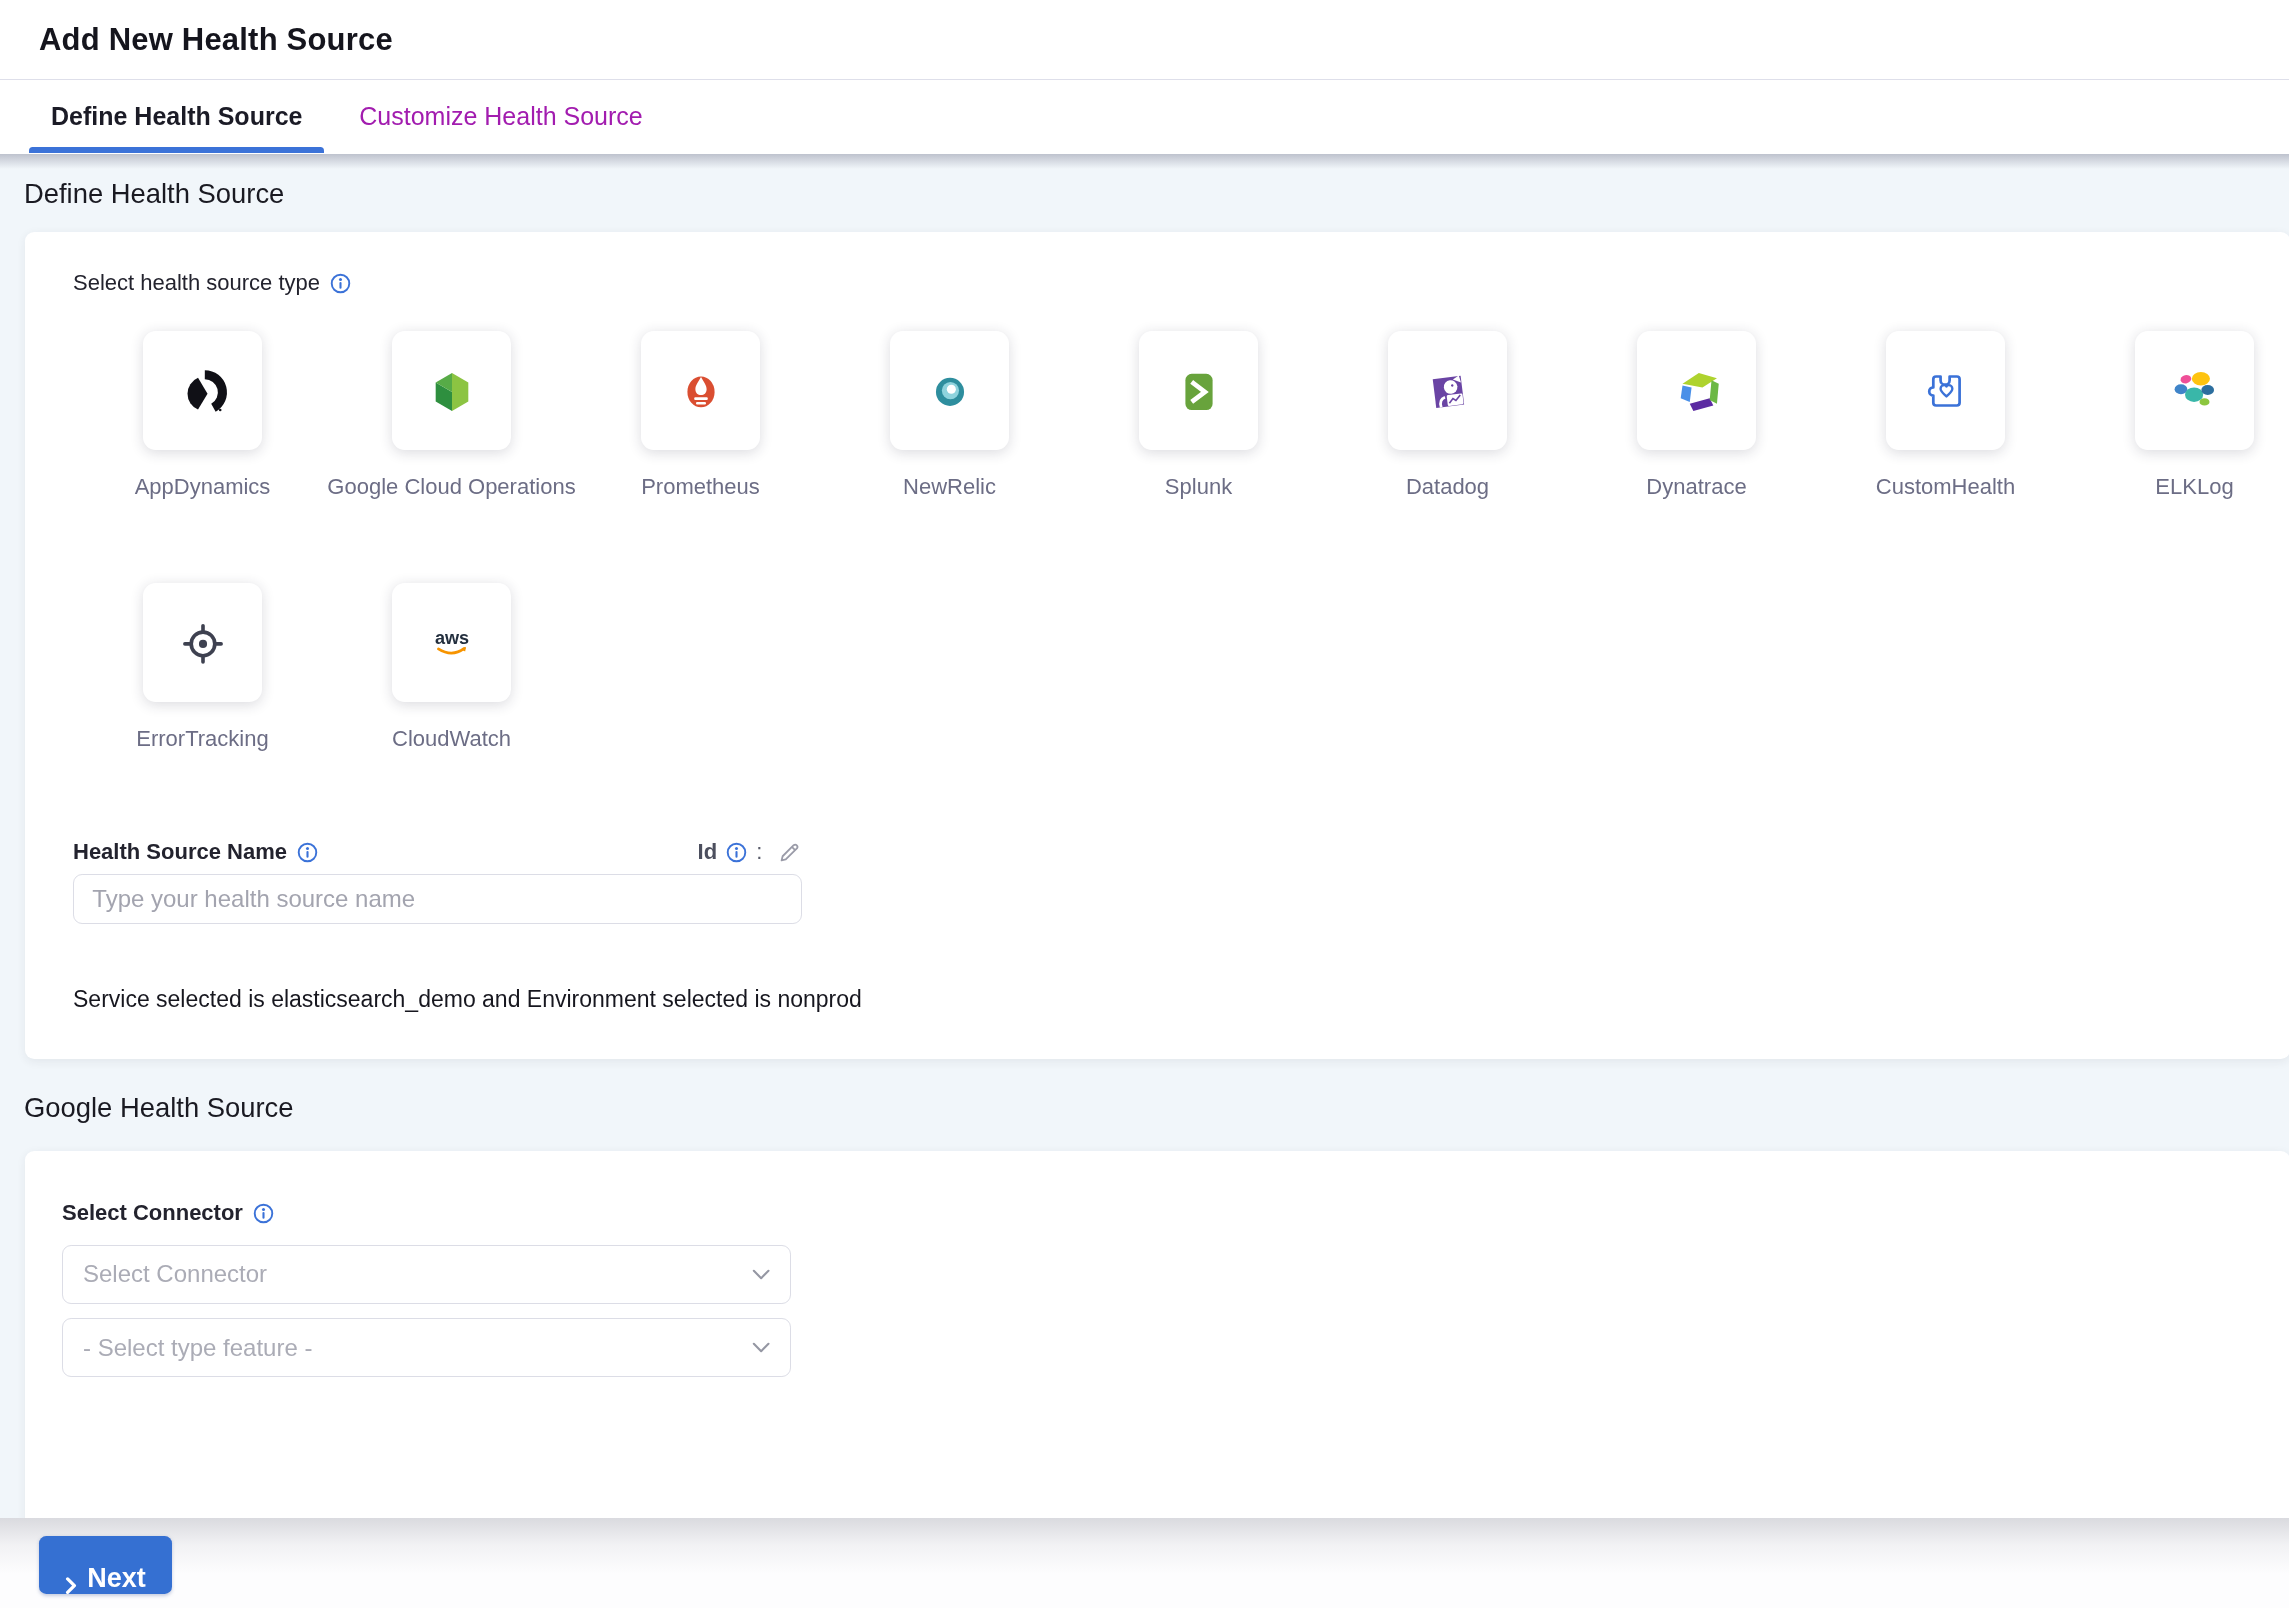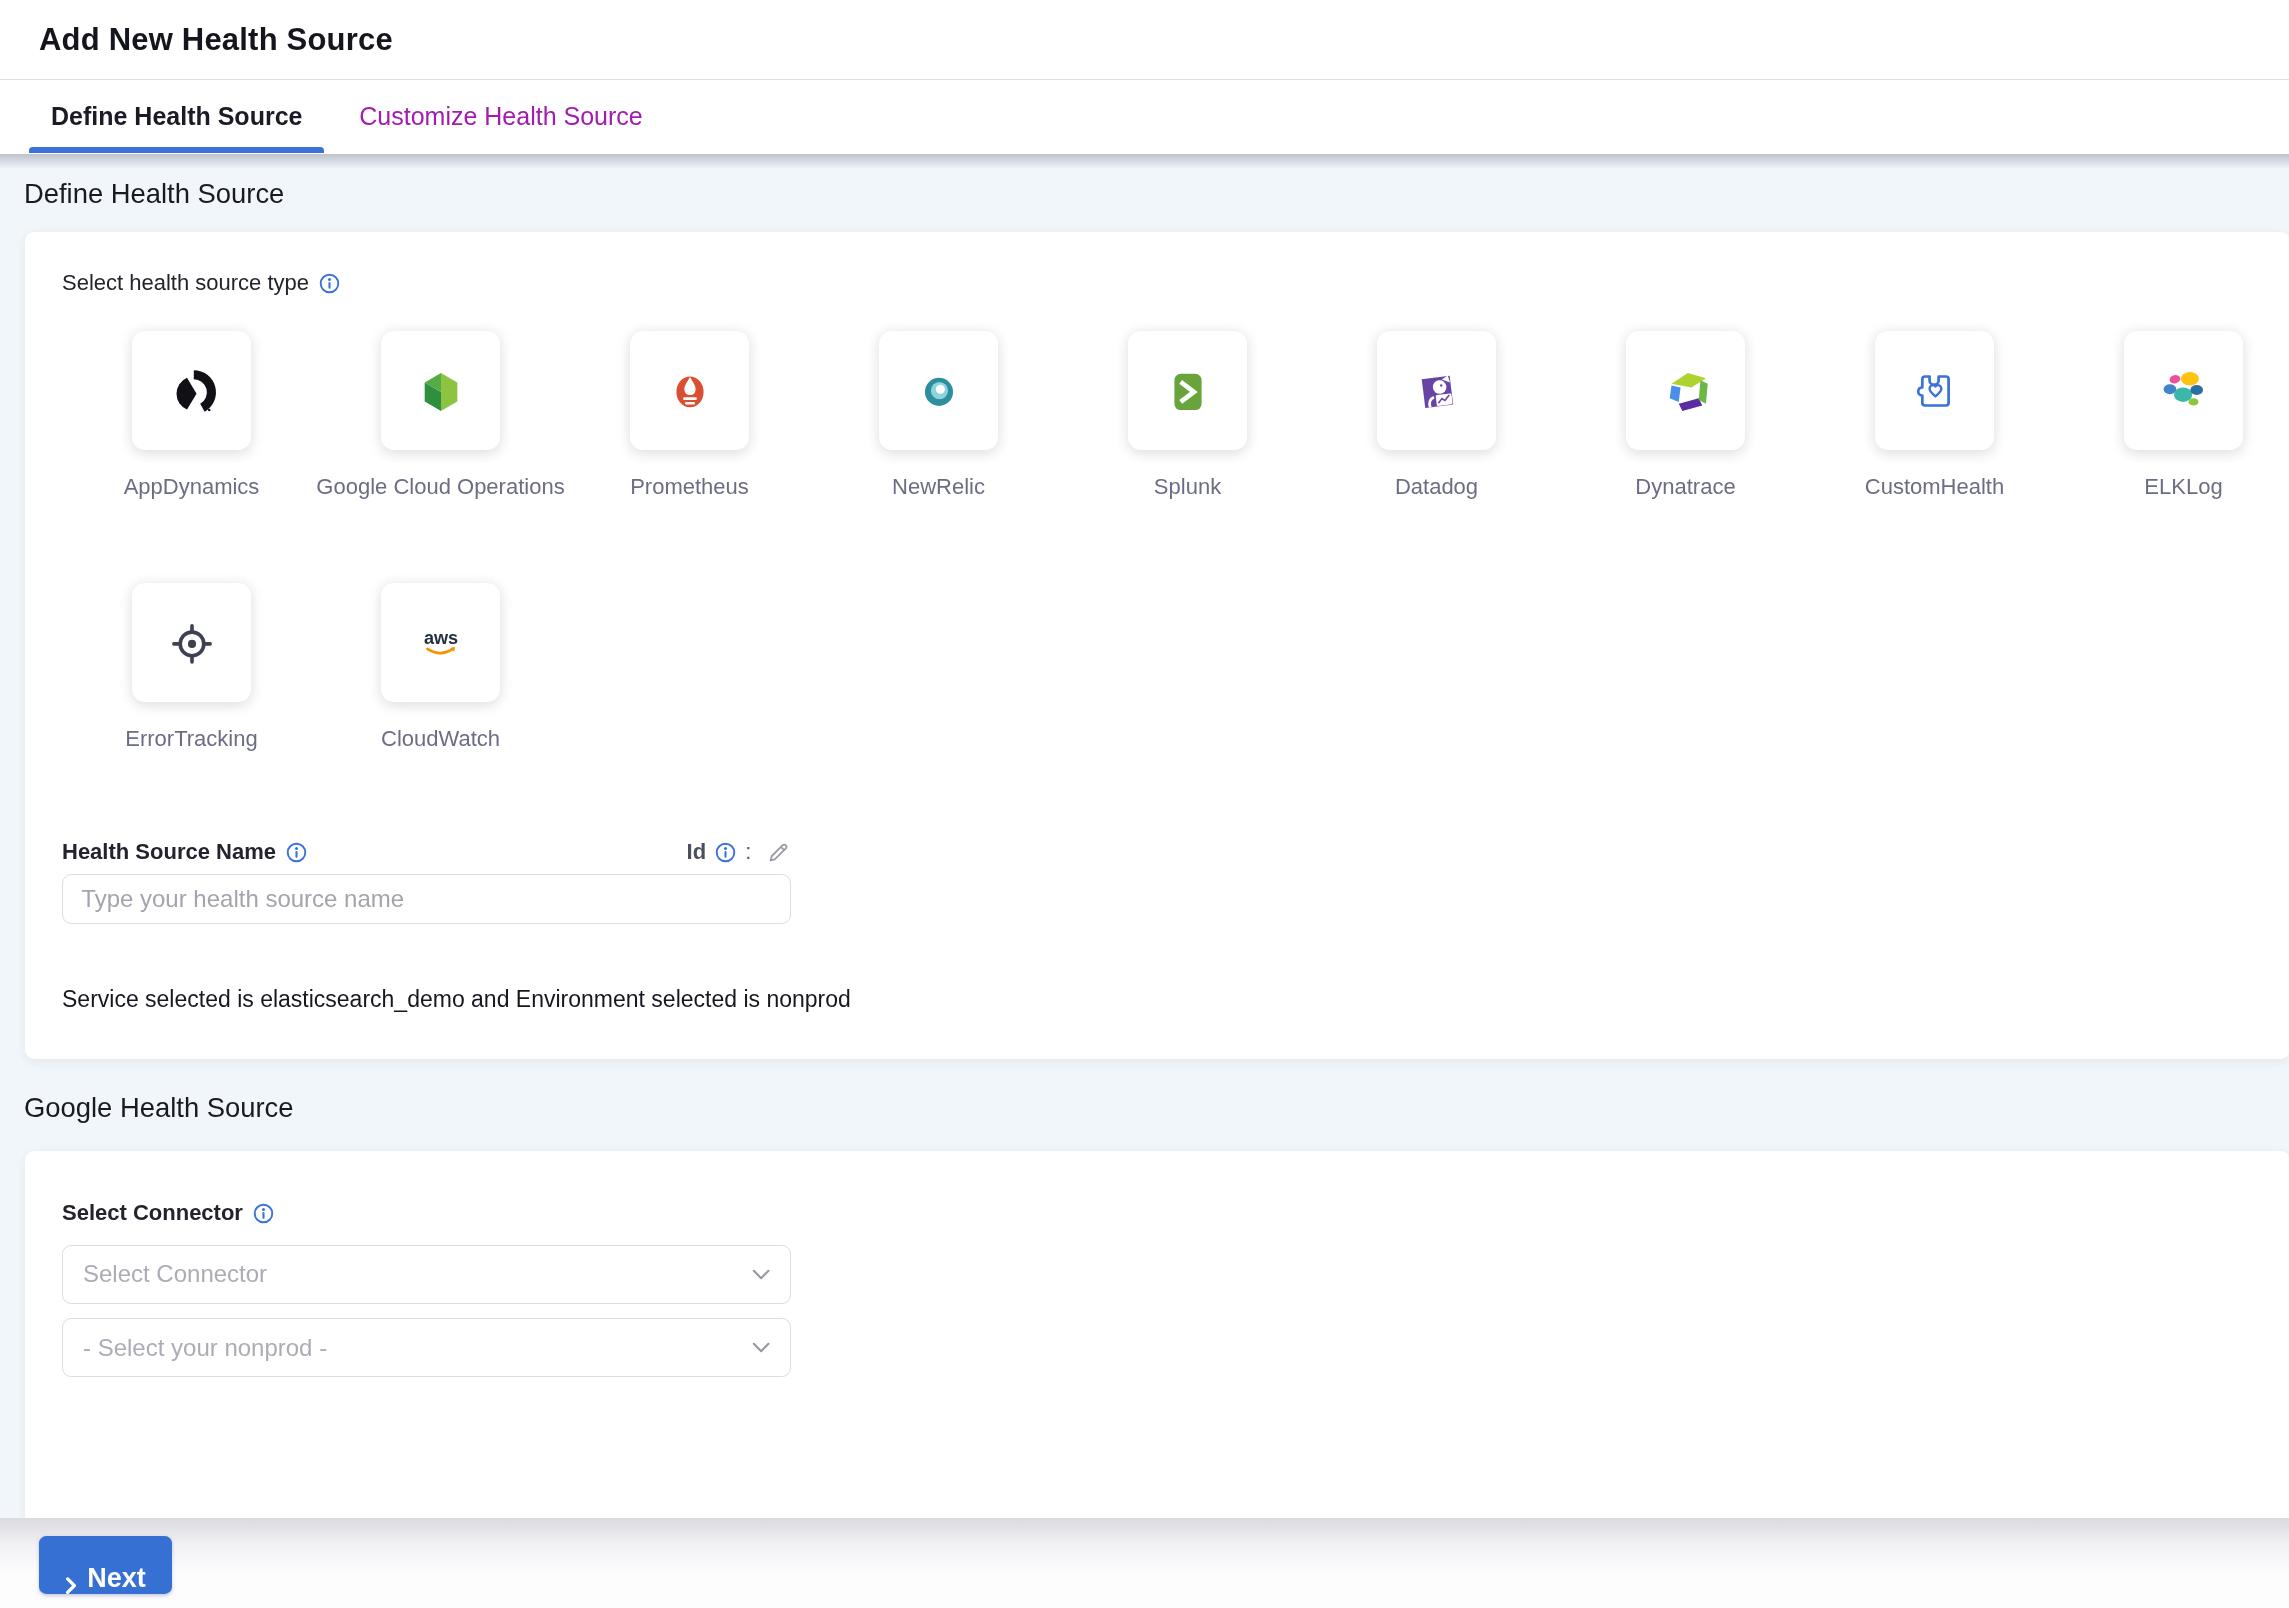--- a/index.html
+++ b/index.html
@@ -23,21 +23,21 @@
   .content{position:absolute; top:154px; left:0; right:0; bottom:0; background:#f1f6fa; overflow:hidden;}
   .content::before{content:""; position:absolute; top:0; left:0; right:0; height:14.6px;
     background:linear-gradient(180deg, rgba(58,60,90,.28), rgba(58,60,90,0)); pointer-events:none; z-index:2;}
 
   h2.section-h{font-size:27.4px; font-weight:500; color:#1a1a22; margin-left:24px;}
   .h-define{padding-top:24px;}
   .h-connect{margin-top:33px;}
 
   .card{background:#fff; border-radius:9.1px; margin-left:25px; width:calc(100% - 25px);
         box-shadow:0 2.7px 9.1px rgba(40,41,61,.07);}
-  .card-define{margin-top:22px; padding:38px 37px 46px 37px;}
+  .card-define{margin-top:22px; padding:38px 37px 46px 48px;}
   .card-connect{margin-top:27.4px; padding:49px 37px 0 37px; height:475px;}
 
   .field-label{display:flex; align-items:center; gap:10px; font-size:22px; color:#23232e;}
   .w500{font-weight:500;} .w600{font-weight:600;}
   .type-label{margin-bottom:35px;}
 
   
   .src-row{display:flex; margin-left:70px;}
   .src-row.row1{margin-bottom:133px;}
   .src-cell{position:relative; width:119px; margin-right:130px; flex:none;}
@@ -324,21 +324,21 @@
       <div class="select-box">
         <span class="ph">Select Connector</span>
         <span>
           <svg width="18.3" height="11" viewBox="0 0 20 12">
               <path d="M2 2 L10 10 L18 2" fill="none" stroke="#9597a3" stroke-width="2.3" stroke-linecap="round" stroke-linejoin="round"></path>
             </svg>
         </span>
       </div>
 
       <div class="select-box select-feature">
-        <span class="ph">- Select your  nonprod -</span>
+        <span class="ph">- Select type  feature -</span>
         <span>
           <svg width="18.3" height="11" viewBox="0 0 20 12">
               <path d="M2 2 L10 10 L18 2" fill="none" stroke="#9597a3" stroke-width="2.3" stroke-linecap="round" stroke-linejoin="round"></path>
             </svg>
         </span>
       </div>
 
     </div>
 
     <div class="footer">

